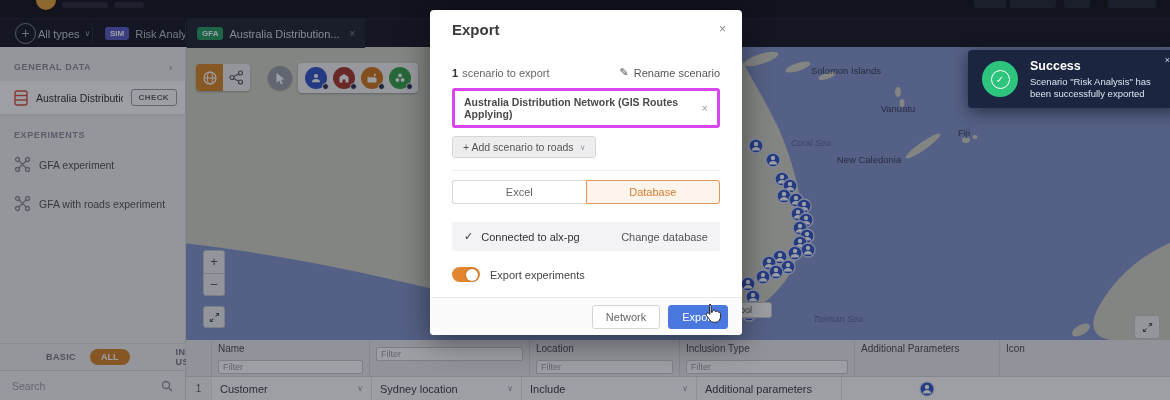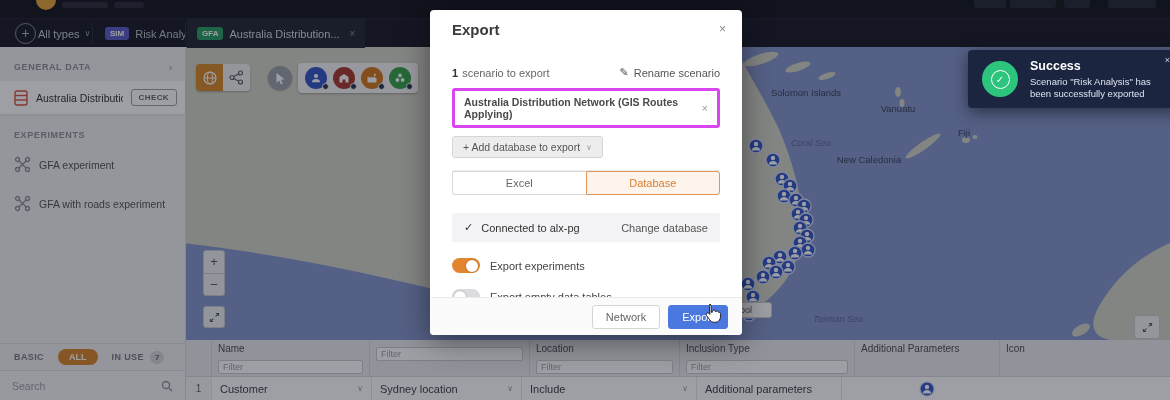--- a/index.html
+++ b/index.html
@@ -28,21 +28,21 @@
   .side-head { display:flex; justify-content:space-between; align-items:center; padding:14px 12px 8px 14px;
                font-size:9px; letter-spacing:0.6px; color:#8d929b; font-weight:bold; }
   .side-head .collapse { color:#9aa0ab; font-size:11px; font-weight:normal; cursor:pointer; }
   .side-item { display:flex; align-items:center; gap:8px; padding:8px 8px 8px 14px; font-size:10.5px; color:#555; cursor:pointer; }
   .side-item.selected { background:#ffffff; color:#333; box-shadow:0 1px 2px rgba(0,0,0,0.08); }
   .side-item .lbl { flex:1; white-space:nowrap; overflow:hidden; }
   .check-btn { border:1px solid #9aa0ab; border-radius:3px; background:#fff; color:#666; font-size:8px; font-weight:bold;
                padding:3px 7px; letter-spacing:0.4px; cursor:pointer; }
   .side-tabs { position:absolute; left:0; bottom:30px; width:100%; height:27px; border-top:1px solid #dcdee2;
                display:flex; align-items:center; gap:14px; padding:0 14px; background:#eef0f2; }
-  .side-tabs .t { font-size:9px; font-weight:bold; color:#777c85; letter-spacing:0.4px; cursor:pointer; }
+  .side-tabs .t { font-size:9px; font-weight:bold; color:#777c85; letter-spacing:0.4px; cursor:pointer;margin-left:32px; }
   .pill-all { background:#d9862c; color:#fff; font-size:9px; font-weight:bold; padding:3px 11px; border-radius:10px; cursor:pointer; }
   .count7 { background:#d4d6da; color:#666; font-size:8px; font-weight:bold; padding:2px 5px; border-radius:7px; margin-left:-8px; }
   .side-search { position:absolute; left:0; bottom:0; width:100%; height:30px; background:#f4f5f7; border-top:1px solid #dcdee2;
                  display:flex; align-items:center; padding:0 12px; gap:6px; }
   .side-search input { flex:1; border:none; background:transparent; outline:none; font-size:10.5px; color:#444;
                        font-family:"Liberation Sans", sans-serif; }
   .side-search input::placeholder { color:#9aa0ab; }
 
   
   .map { position:absolute; left:186px; top:47px; width:984px; height:293px; overflow:hidden; background:#8496cc; }
@@ -93,21 +93,21 @@
   .scn-row { display:flex; justify-content:space-between; align-items:center; margin-top:18px; }
   .scn-count b { color:#333; margin-right:4px; }
   .scn-count { color:#666; }
   .rename { color:#555; cursor:pointer; display:flex; gap:5px; align-items:center; }
   .chip { margin-top:9px; border:3px solid #d946ef; border-radius:3px; padding:5px 9px; display:flex; align-items:center;
           justify-content:space-between; font-weight:bold; color:#4a4a4a; font-size:10.5px; }
   .chip .x { color:#999; font-weight:normal; margin-left:6px; cursor:pointer; }
   .addscn { display:inline-flex; align-items:center; gap:6px; margin-top:8px; background:#ededee; border:1px solid #d5d5d6;
             border-radius:3px; padding:4px 10px; color:#555; font-size:10.5px; cursor:pointer; }
   .dlg-divider { margin-top:12px; border-top:1px solid #ececec; }
-  .tab-group { display:flex; }
+  .tab-group { display:flex; margin-top:9px; }
   .dtab { flex:1; text-align:center; padding:5px 0; border:1px solid #d8d8d8; background:#fff; color:#666; cursor:pointer; }
   .dtab:first-child { border-radius:3px 0 0 3px; border-right:none; }
   .dtab:last-child { border-radius:0 3px 3px 0; }
   .dtab.active { background:#fdf4ec; border:1px solid #e0955a; color:#d97e2f; }
   .conn-bar { margin-top:18px; background:#f3f3f6; height:29px; display:flex; align-items:center; justify-content:space-between;
               padding:0 12px; border-radius:2px; }
   .conn-left { display:flex; gap:8px; align-items:center; color:#333; }
   .conn-change { color:#555; cursor:pointer; }
   .tgl-row { display:flex; align-items:center; gap:10px; margin-top:16px; }
   .toggle { width:28px; height:15px; border-radius:8px; background:#dcdcdf; position:relative; cursor:pointer; flex:0 0 auto; }
@@ -157,21 +157,21 @@
       <ellipse cx="712" cy="45" rx="3" ry="5" fill="#d2d4c8"></ellipse>
       <ellipse cx="716" cy="56" rx="2.5" ry="4" fill="#d2d4c8"></ellipse>
 
       <ellipse cx="780" cy="93" rx="4" ry="3" fill="#d2d4c8"></ellipse>
       <ellipse cx="789" cy="90" rx="2.5" ry="2" fill="#d2d4c8"></ellipse>
 
       <ellipse cx="737" cy="99" rx="21" ry="4" fill="#d2d4c8" transform="rotate(-35 737 99)"></ellipse>
     </svg>
 
     <div id="map-labels">
-        <span class="map-label" style="left: 620px; top: 23px; margin-top: 22px;">Solomon Islands</span>
+        <span class="map-label" style="left: 660px; top: 23px;">Solomon Islands</span>
         <span class="map-label" style="left: 712px; top: 61px;">Vanuatu</span>
         <span class="map-label" style="left: 778px; top: 85px;">Fiji</span>
         <span class="map-label sea" style="left: 625px; top: 96px;">Coral Sea</span>
         <span class="map-label" style="left: 683px; top: 112px;">New Caledonia</span>
         <span class="map-label sea" style="left: 652px; top: 272px;">Tasman Sea</span>
       </div>
     <div id="map-markers">
         <div class="marker" style="left: 570px; top: 99px;"><svg width="16" height="16" viewBox="0 0 16 16">
             <circle cx="8" cy="8" r="7" fill="#3558c8" stroke="#cdd6f0" stroke-width="1.3"></circle>
             <circle cx="8" cy="6" r="2.2" fill="#fff"></circle>
@@ -514,21 +514,21 @@
         <span class="rename">
           <span>✎</span>
           <span>Rename scenario</span>
         </span>
       </div>
       <div class="chip">
         <span>Australia Distribution Network (GIS Routes Applying)</span>
         <span class="x">×</span>
       </div>
       <div class="addscn">
-        <span>+  Add database to export</span>
+        <span>+  Add scenario to roads</span>
           <span class="chev">∨</span>
       </div>
       <div class="dlg-divider"></div>
       <div class="tab-group">
         <div class="dtab">Excel</div>
         <div class="dtab active">Database</div>
       </div>
       <div class="conn-bar">
         <span class="conn-left">
           <span>✓</span>

